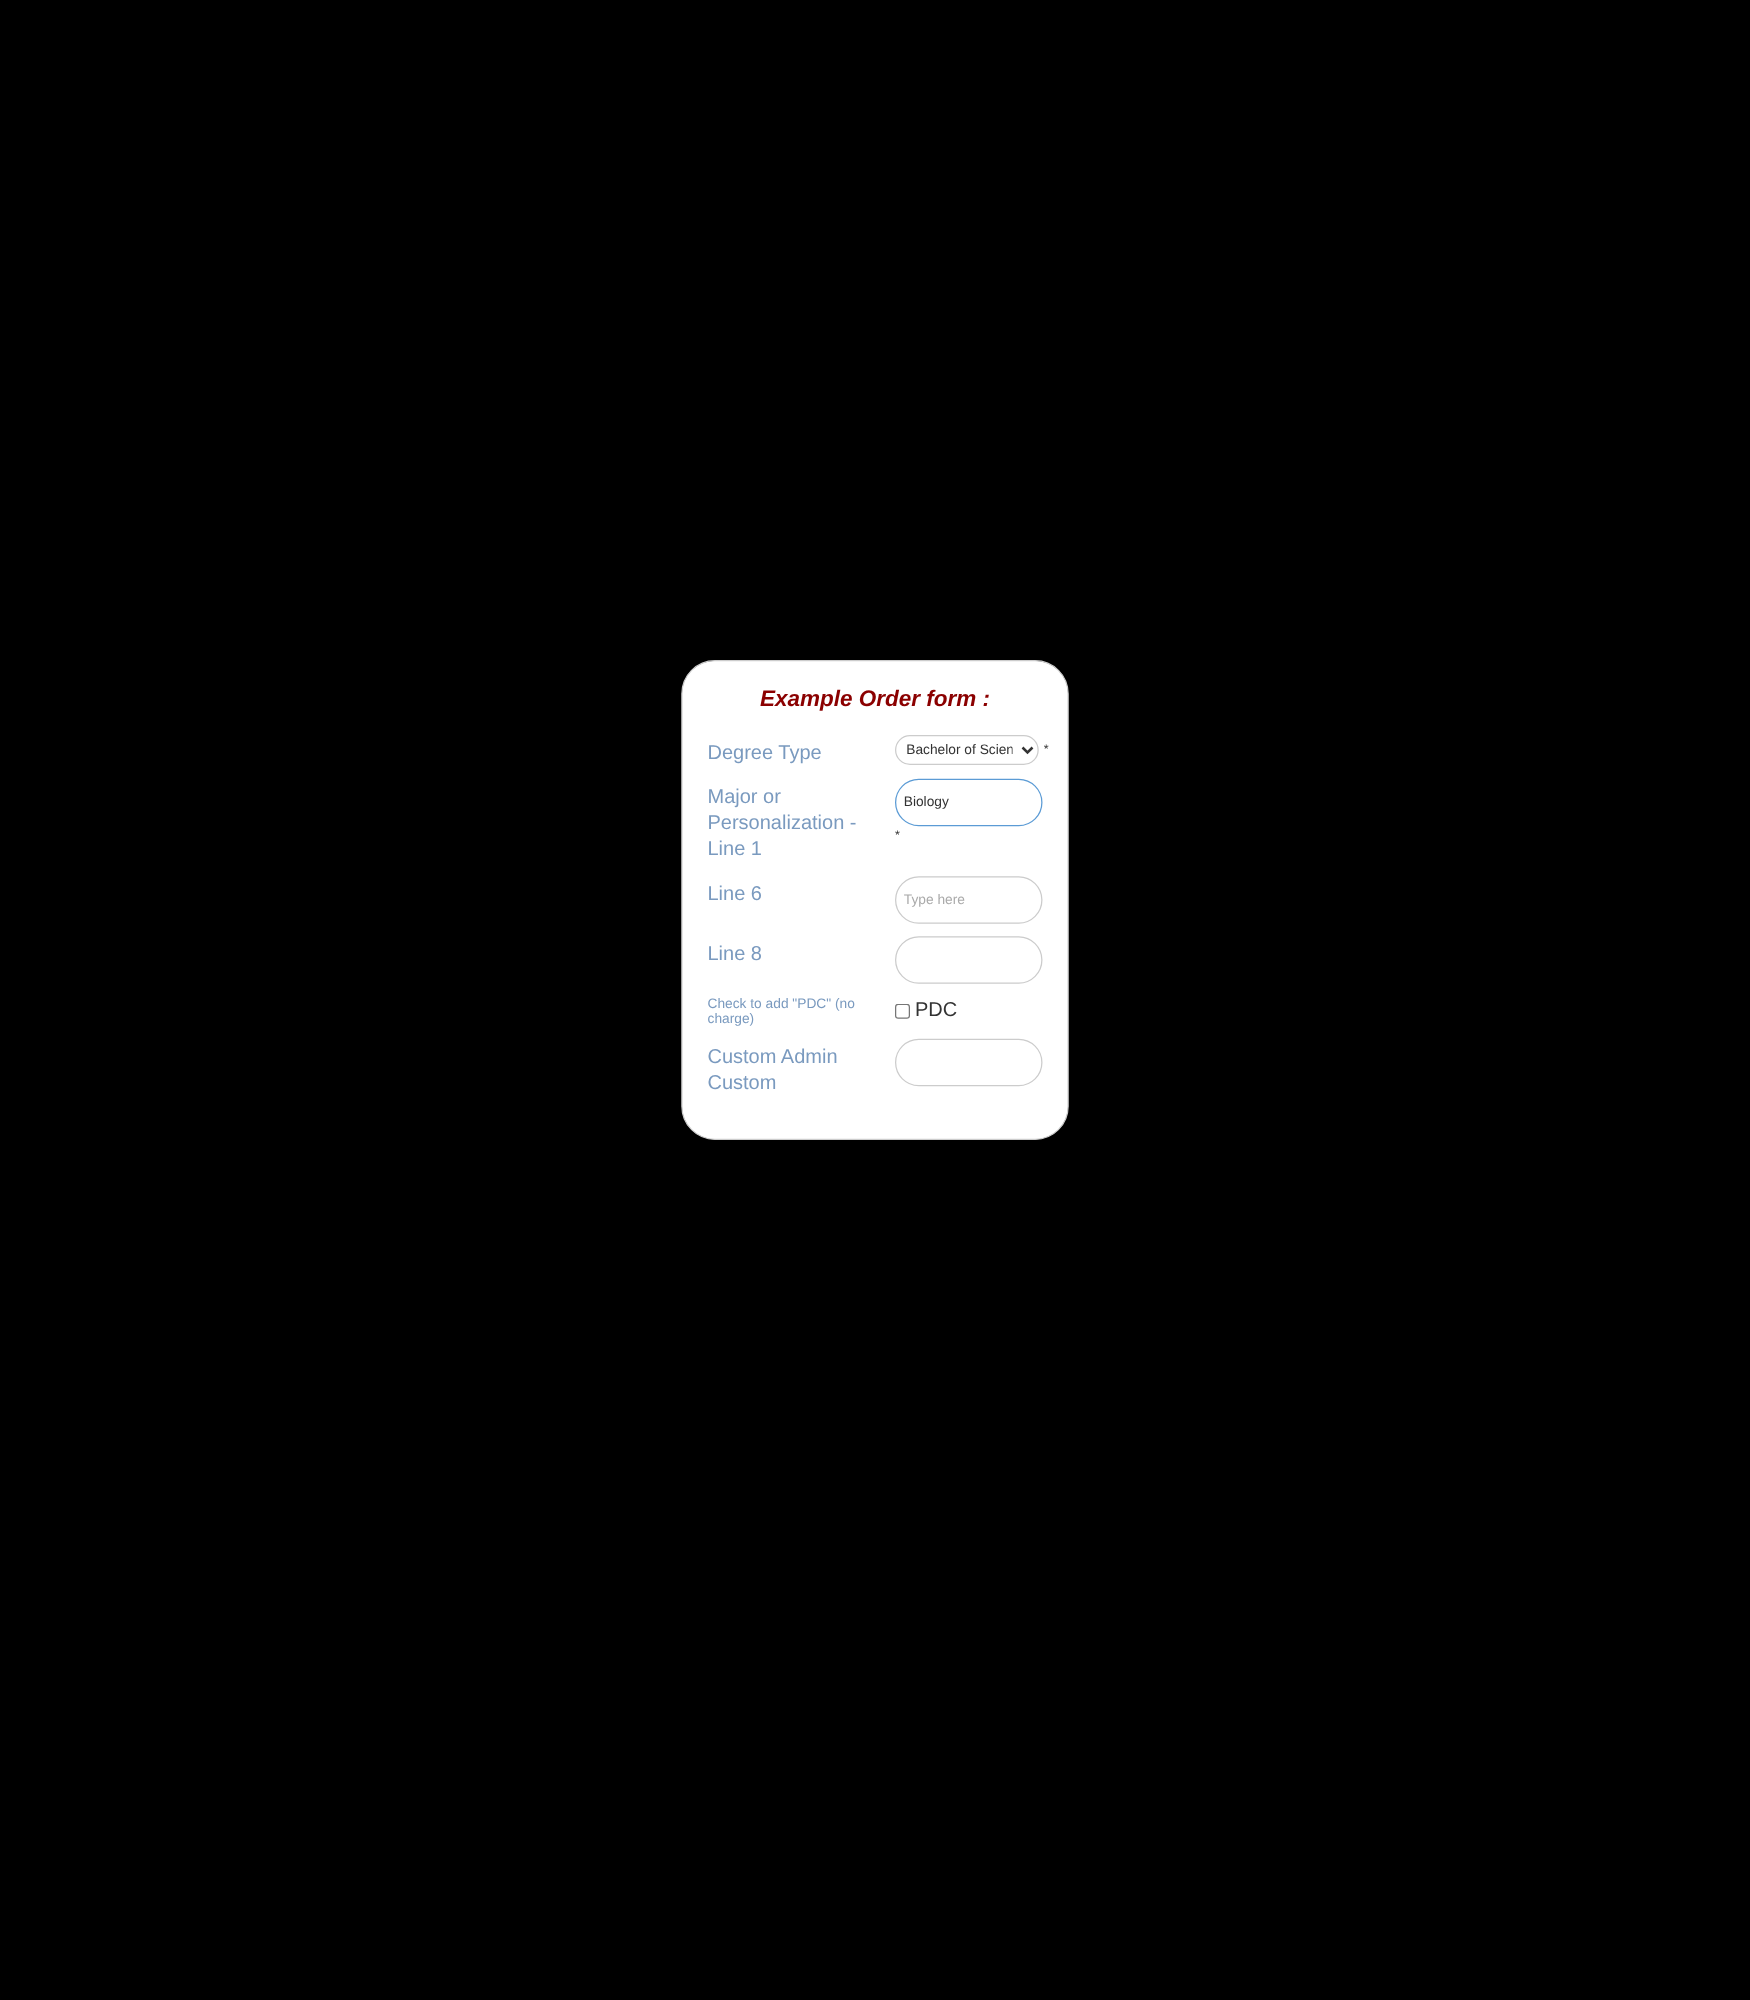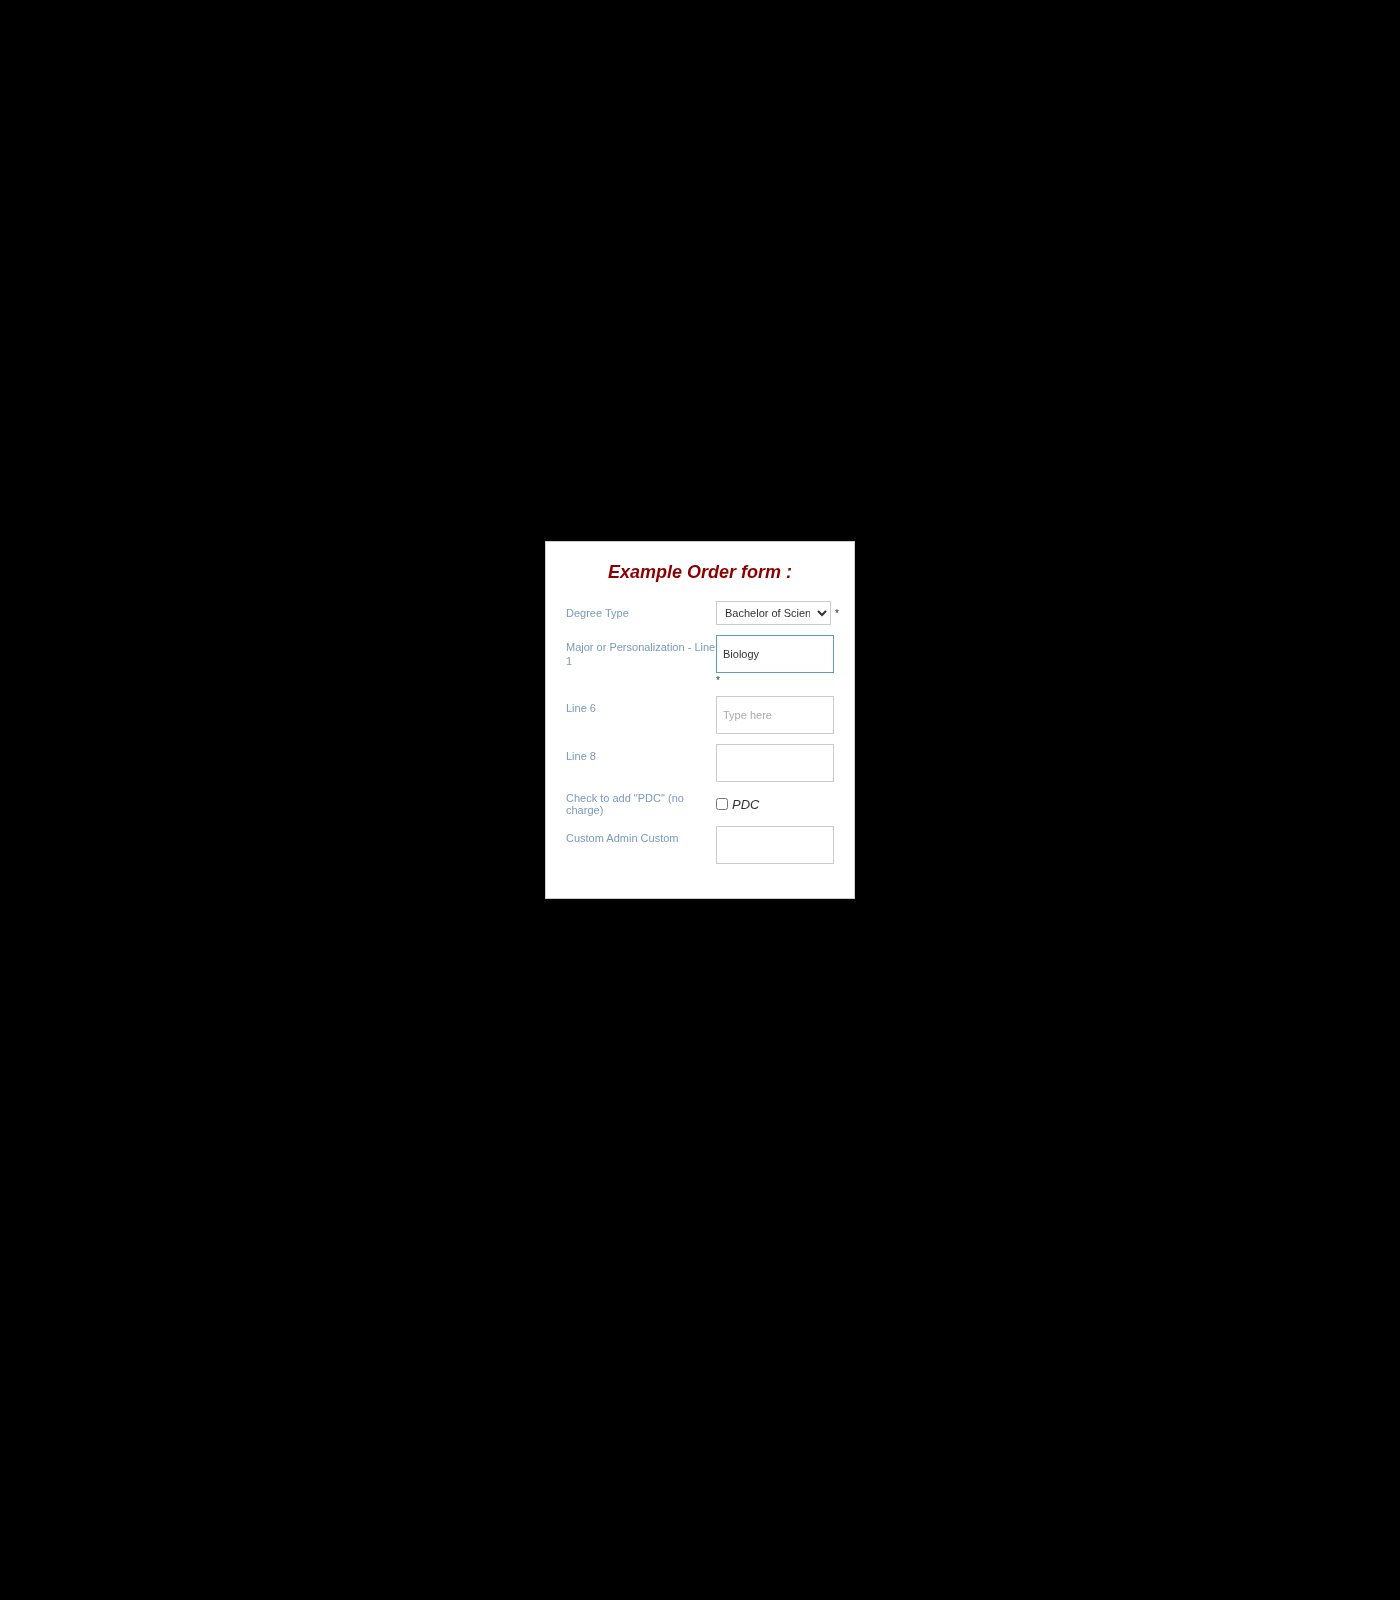--- a/index.html
+++ b/index.html
@@ -1,18 +1,19 @@
 <!DOCTYPE html>
 <html><head>
   <meta charset="utf-8">
   <style>
     * {
       box-sizing: border-box;
       margin: 0;
       padding: 0;
+      border-radius: 27px;
     }
 
     body {
       background-color: #000000;
       width: 1400px;
       height: 1600px;
       display: flex;
       align-items: center;
       justify-content: center;
       font-family: Arial, sans-serif;
@@ -37,21 +38,21 @@
     }
 
     .form-row {
       display: flex;
       align-items: flex-start;
       margin-bottom: 10px;
     }
 
     .form-label {
       color: #7a9abf;
-      font-size: 11px;
+      font-size: 16px;
       width: 150px;
       min-width: 150px;
       padding-top: 5px;
       line-height: 1.3;
     }
 
     .form-field {
       flex: 1;
     }
 
@@ -130,23 +131,22 @@
       gap: 4px;
     }
 
     .checkbox-field input[type="checkbox"] {
       width: 12px;
       height: 12px;
       margin: 0;
     }
 
     .checkbox-field label {
-      font-size: 13px;
-      color: #333;
-      font-style: italic;
+      font-size: 16px;
+      color: #333;
     }
   </style>
 </head>
 <body>
 
 <div class="form-container">
 
   <div class="form-title">Example Order form :</div>
 
   <div class="form-row">

